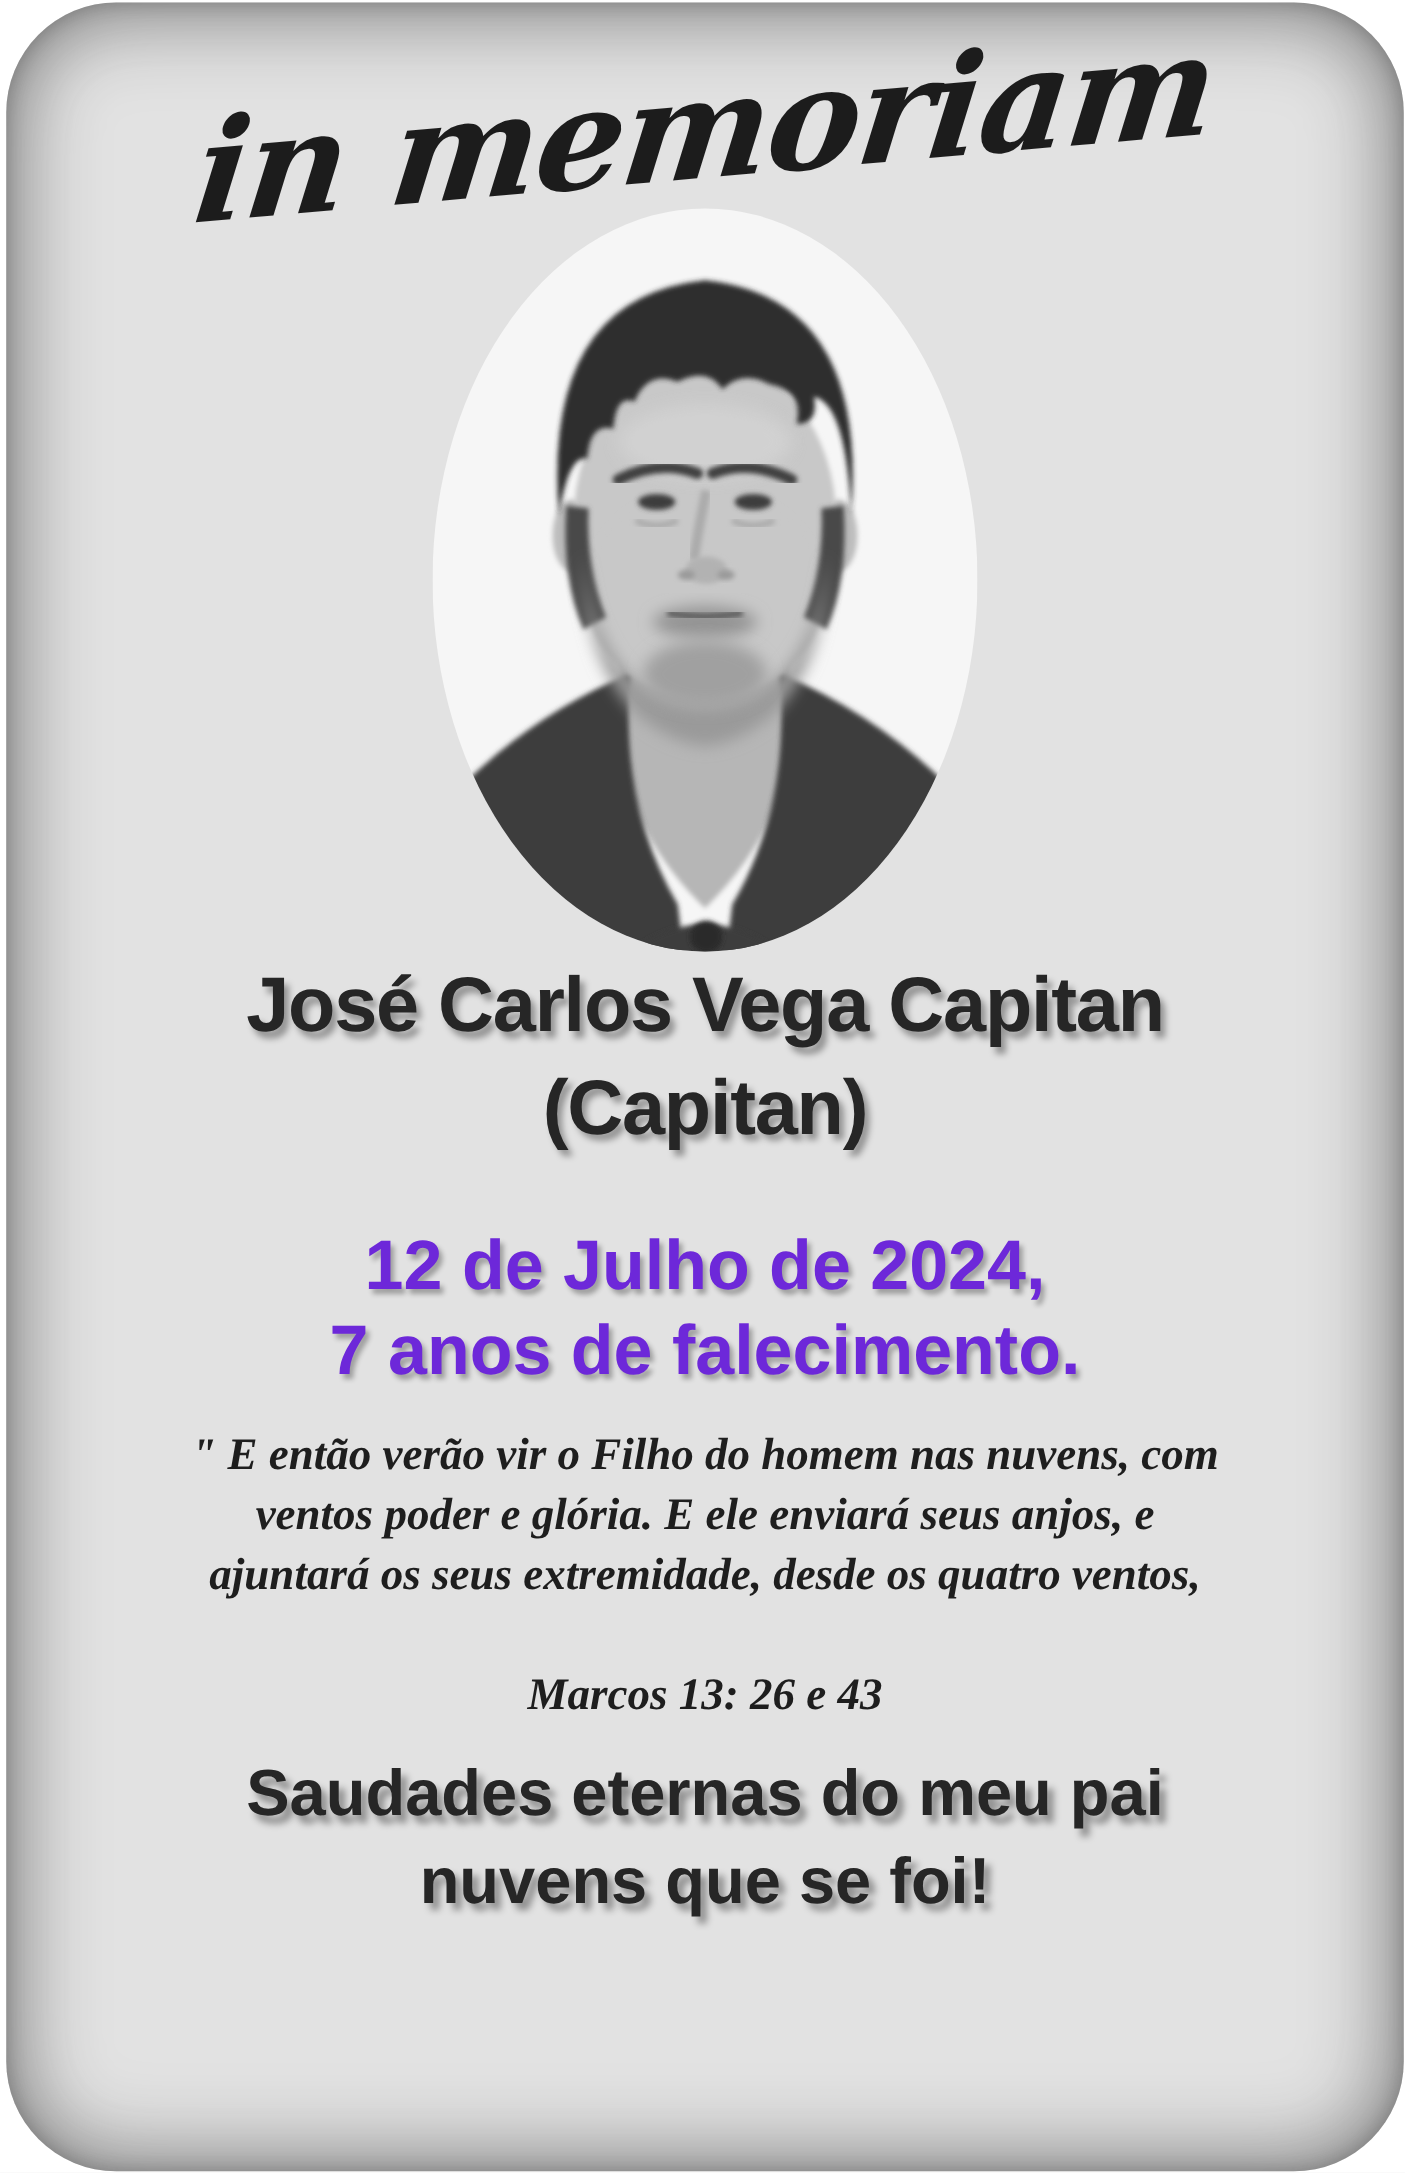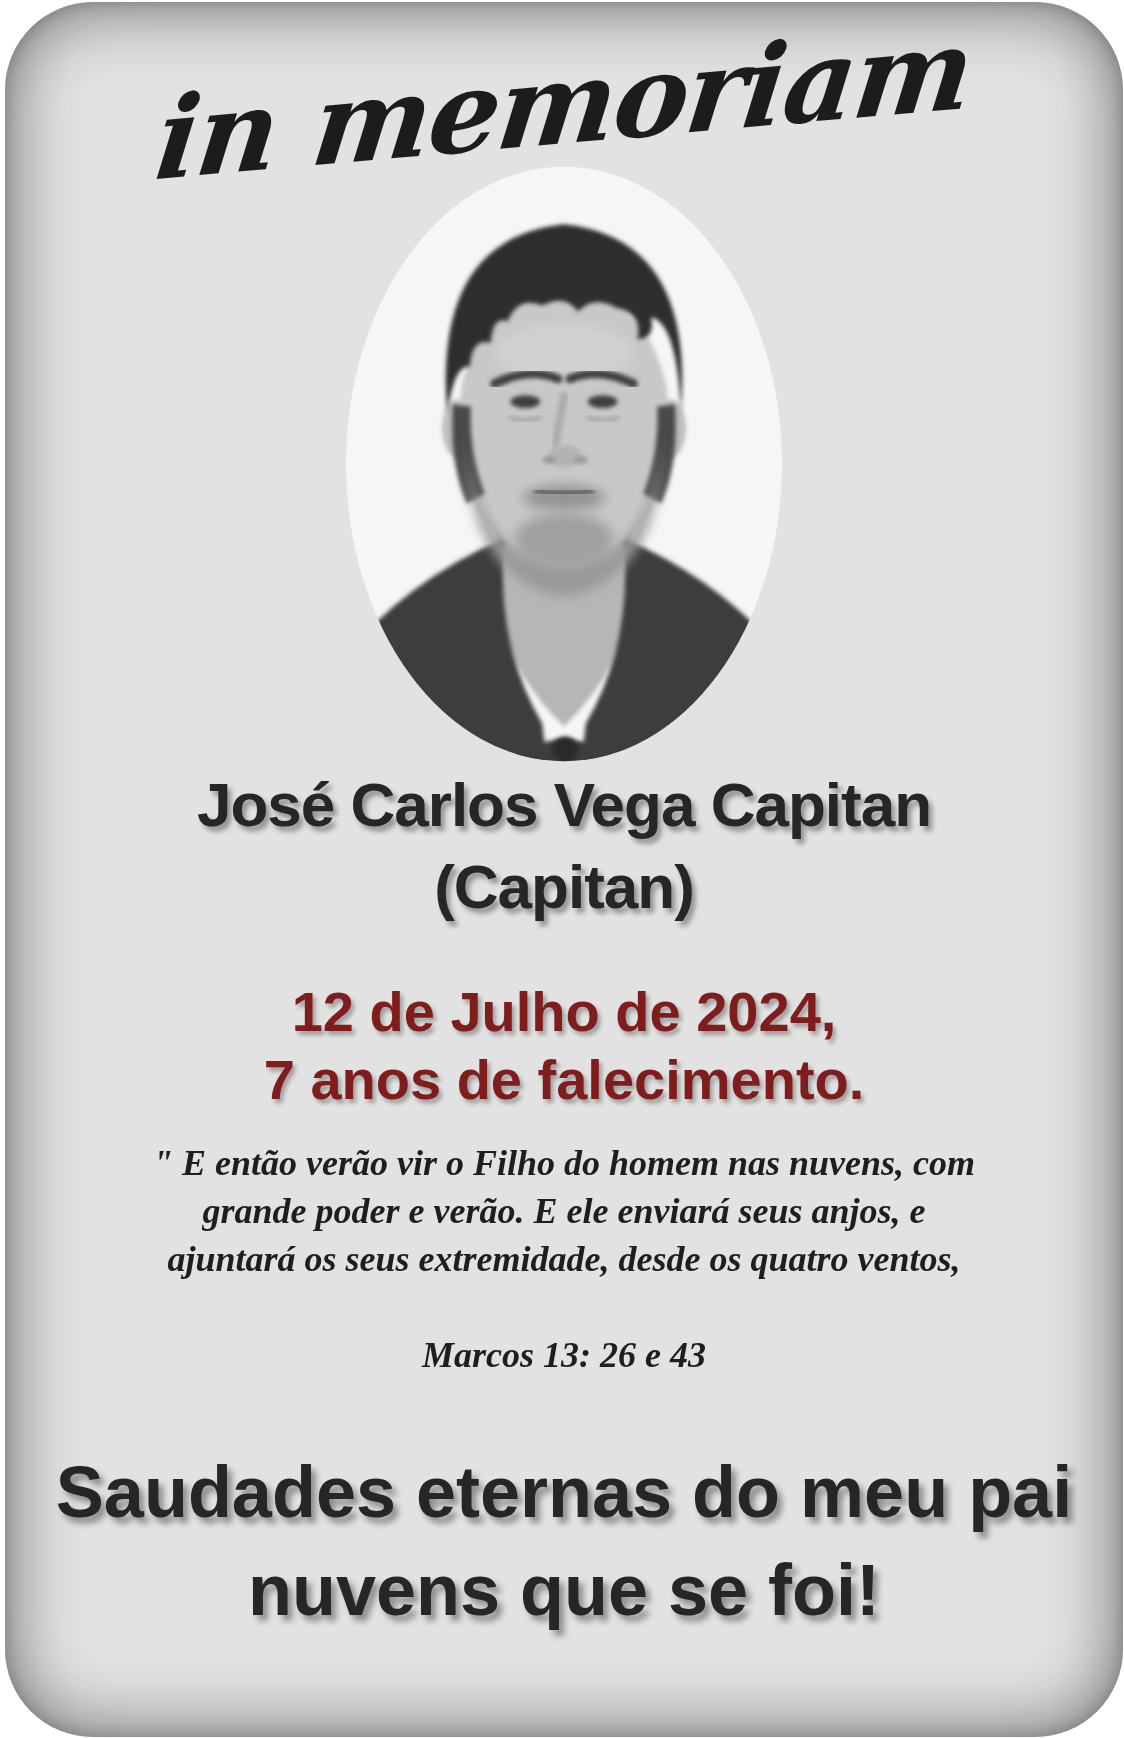--- a/index.html
+++ b/index.html
@@ -56,36 +56,36 @@
     line-height: 1.32;
     letter-spacing: -1px;
     color: #262626;
     text-shadow: 4px 5px 5px rgba(0,0,0,0.35);
   }
   .dates {
     margin-top: 50px;
     font-size: 56px;
     font-weight: bold;
     line-height: 1.22;
-    color: #7f1d1d;
+    color: #6d28d9;
     text-shadow: 3px 4px 4px rgba(0,0,0,0.30);
   }
   .quote {
     margin: 26px auto 0;
     width: 940px;
     font-family: "Liberation Serif", serif;
     font-style: italic;
     font-weight: 600;
     font-size: 36px;
     line-height: 1.33;
     color: #1e1e1e;
   }
   .closing {
-    margin-top: 64px;
-    font-size: 72px;
+    margin-top: 20px;
+    font-size: 52px;
     font-weight: bold;
     line-height: 1.36;
     color: #262626;
     text-shadow: 5px 6px 6px rgba(0,0,0,0.38);
   }
 </style>
 </head>
 <body>
 
 <div class="page">
@@ -168,21 +168,21 @@
       <div>(Capitan)</div>
     </div>
 
     <div class="dates">
       <div>12 de Julho de 2024,</div>
       <div>7 anos de falecimento.</div>
     </div>
 
     <p class="quote">
       <span>" E então verão vir o Filho do homem nas nuvens, com</span><br>
-      <span>grande poder e verão. E ele enviará seus anjos, e</span><br>
+      <span>ventos poder e glória. E ele enviará seus anjos, e</span><br>
       <span>ajuntará os seus extremidade, desde os quatro ventos,</span><br>
       <br>
       <span>Marcos 13: 26 e 43</span>
     </p>
 
     <div class="closing">
       <div>Saudades eternas do meu pai</div>
       <div>nuvens que se foi!</div>
     </div>
 

